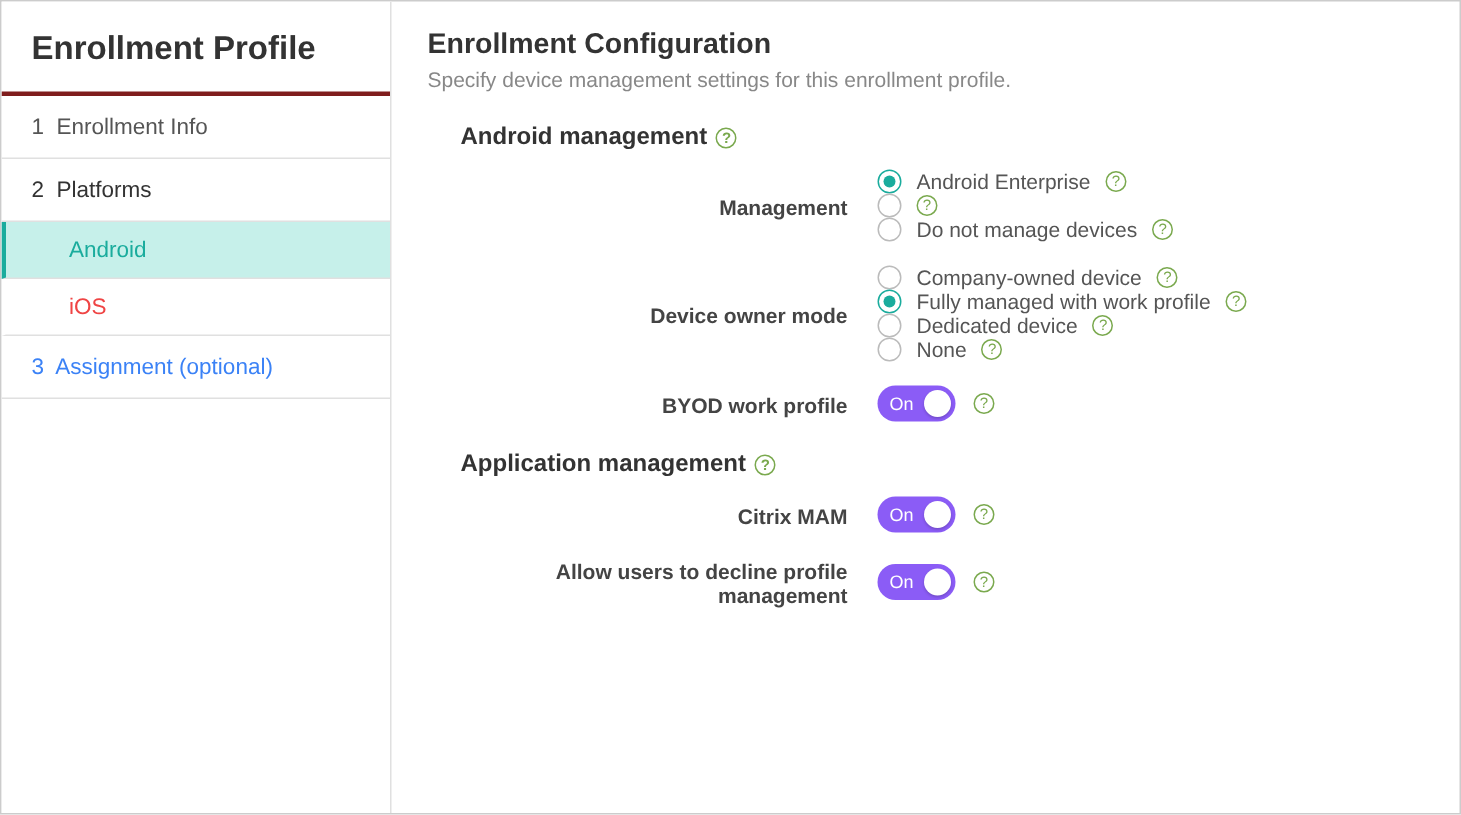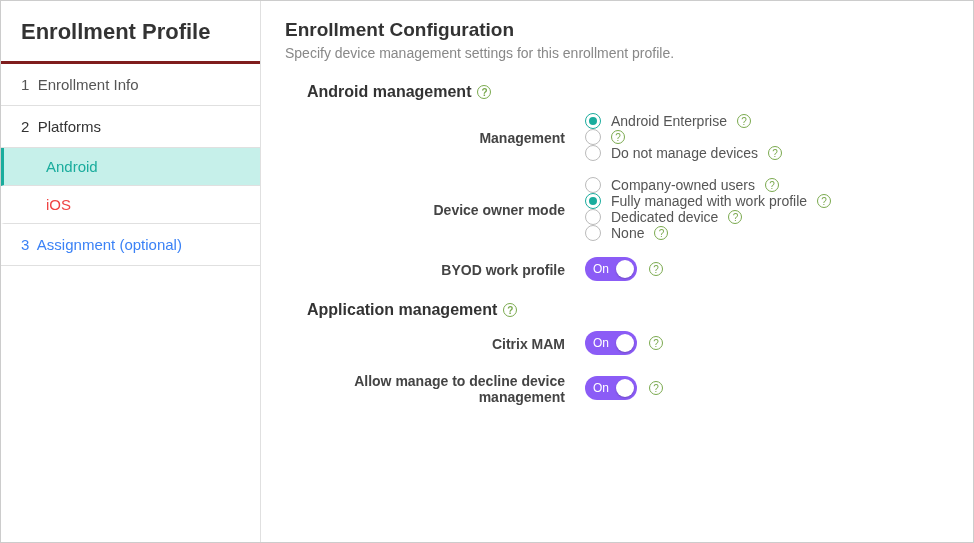--- a/index.html
+++ b/index.html
@@ -225,21 +225,21 @@
           <span class="help-icon">?</span>
         </div>
       </div>
     </div>
 
     <div class="form-row">
       <div class="form-label">Device owner mode</div>
       <div class="form-control">
         <div class="radio-option">
           <span class="radio-circle"></span>
-          <span class="radio-label">Company-owned users</span>
+          <span class="radio-label">Company-owned device</span>
           <span class="help-icon">?</span>
         </div>
         <div class="radio-option">
           <span class="radio-circle checked">
               <span class="radio-dot"></span>
             </span>
           <span class="radio-label">Fully managed with work profile</span>
           <span class="help-icon">?</span>
         </div>
         <div class="radio-option">
@@ -281,21 +281,21 @@
             <span class="toggle-label">On</span>
             <span class="toggle-knob"></span>
           </div>
           <span class="help-icon">?</span>
         </div>
       </div>
     </div>
 
 
     <div class="form-row">
-      <div class="form-label">Allow manage to decline device management</div>
+      <div class="form-label">Allow users to decline profile management</div>
       <div class="form-control">
         <div class="toggle-row">
           <div class="toggle">
             <span class="toggle-label">On</span>
             <span class="toggle-knob"></span>
           </div>
           <span class="help-icon">?</span>
         </div>
       </div>
     </div>

